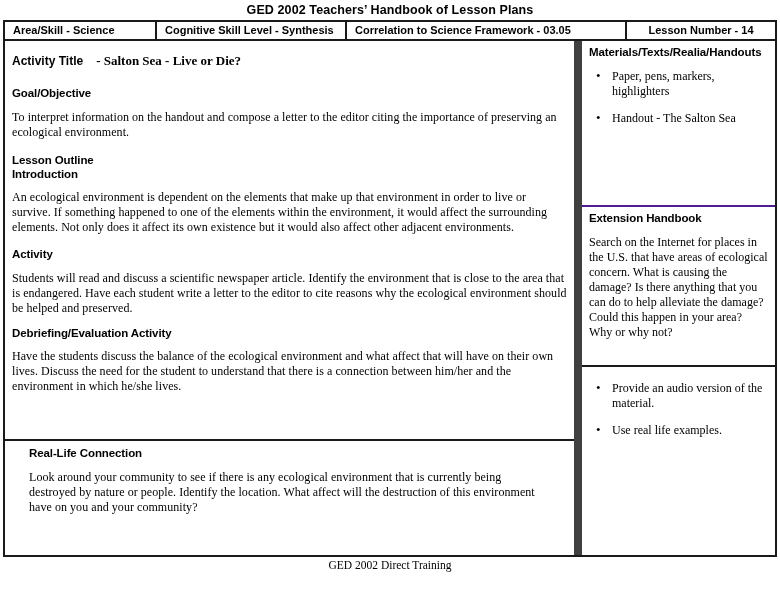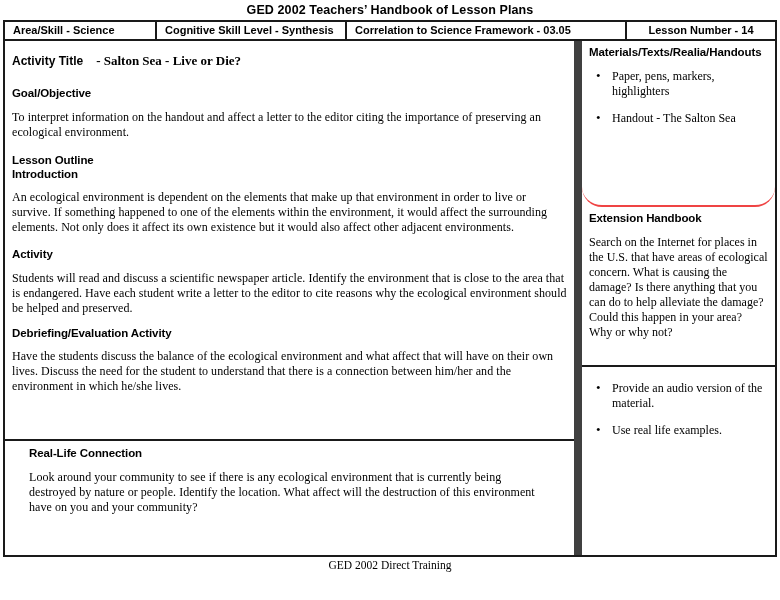--- a/index.html
+++ b/index.html
@@ -80,21 +80,21 @@
     flex: 1;
     display: flex;
     flex-direction: column;
     min-width: 0;
   }
   .sb-section {
     box-sizing: border-box;
     padding: 4px 7px;
     overflow: hidden;
   }
-  .sb-materials { height: 166px; border-bottom: 2px solid #ef4444; border-radius: 20px; }
+  .sb-materials { height: 166px; border-bottom: 2px solid #4c1d95; }
   .sb-extension { height: 160px; border-bottom: 2px solid #1a1a1a; }
   .sb-accommodations { flex: 1; }
   
   .h {
     font-family: "Liberation Sans", sans-serif;
     font-weight: bold;
     font-size: 11.5px;
     line-height: 14px;
     letter-spacing: -0.1px;
   }
@@ -171,21 +171,21 @@
 
   <div class="body-row">
 
     <div class="left-col">
       <div class="left-main">
         <div class="activity-title">
           <span class="label">Activity Title</span>
           <span class="value">- Salton Sea - Live or Die?</span>
         </div>
         <div class="h mt-goal-h">Goal/Objective</div>
-        <div class="para mt-goal-p">To interpret information on the handout and affect a letter to the editor citing the importance of preserving an ecological environment.</div>
+        <div class="para mt-goal-p">To interpret information on the handout and compose a letter to the editor citing the importance of preserving an ecological environment.</div>
         <div class="h mt-lesson-h">Lesson Outline</div>
         <div class="h">Introduction</div>
         <div class="para mt-intro-p">An ecological environment is dependent on the elements that make up that environment in order to live or survive.  If something happened to one of the elements within the environment, it would affect the surrounding elements.  Not only does it affect its own existence but it would also affect other adjacent environments.</div>
         <div class="h mt-act-h">Activity</div>
         <div class="para mt-act-p">Students will read and discuss a scientific newspaper article.  Identify the environment that is close to the area that is endangered.  Have each student write a letter to the editor to cite reasons why the ecological environment should be helped and preserved.</div>
         <div class="h mt-deb-h">Debriefing/Evaluation Activity</div>
         <div class="para mt-deb-p">Have the students discuss the balance of the ecological environment and what affect that will have on their own lives.  Discuss the need for the student to understand that there is a connection between him/her and the environment in which he/she lives.</div>
       </div>
       <div class="left-reallife">
         <div class="h">Real-Life Connection</div>

